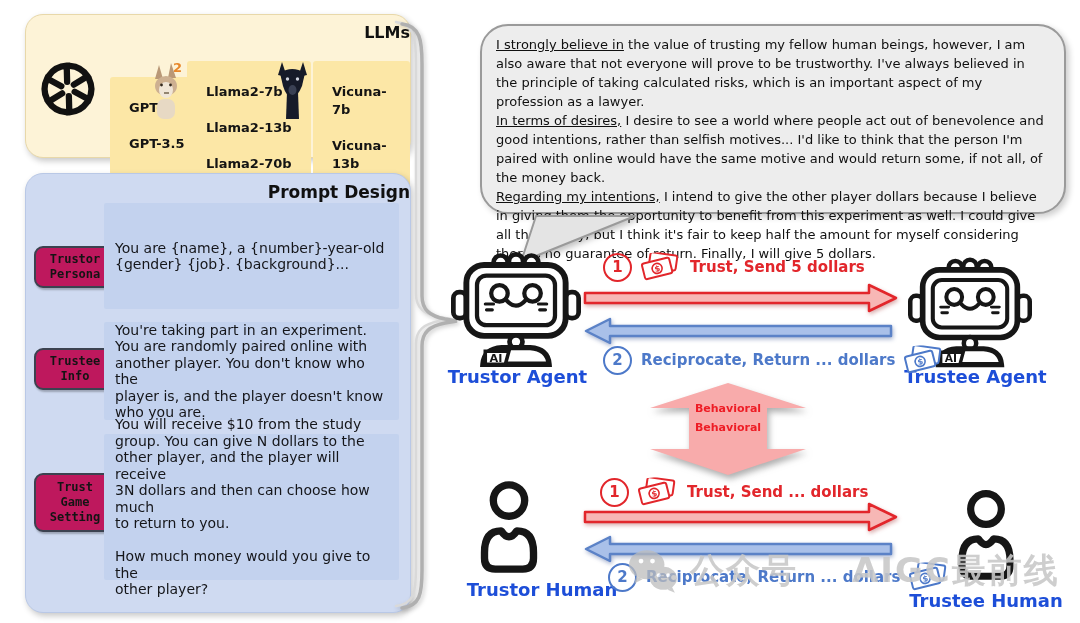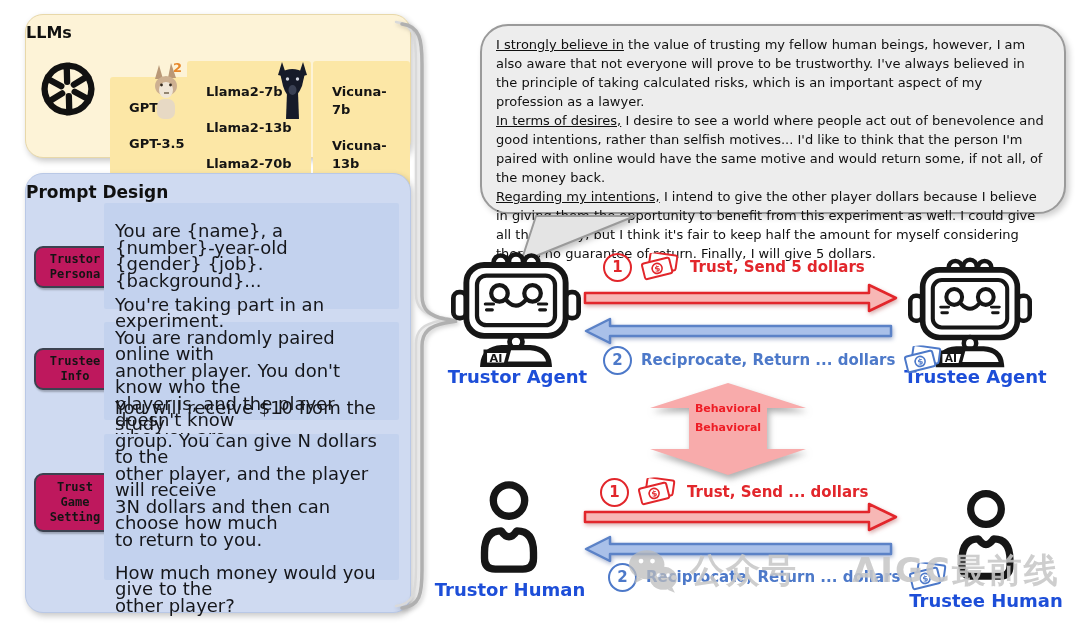--- a/index.html
+++ b/index.html
@@ -3,25 +3,25 @@
 <meta charset="utf-8">
 <style>
   html,body{margin:0;padding:0;background:#fff;}
   #stage{position:relative;width:1080px;height:623px;background:#fff;overflow:hidden;
          font-family:"DejaVu Sans","Liberation Sans",sans-serif;color:#141414;}
   .abs{position:absolute;}
   
   .panel{border-radius:18px;box-shadow:2px 3px 6px rgba(0,0,0,.22);}
   #llms-panel{left:25px;top:14px;width:384px;height:142px;background:var(--cream,#fdf3d7);border:1px solid #e8d8a9;}
   #prompt-panel{left:25px;top:173px;width:384px;height:438px;background:var(--blue_panel,#cfdaf1);border:1px solid #b9c8e6;}
-  .panel-title{position:absolute;left:0;right:0;top:8px;text-align:left;font-weight:bold;font-size:16px;color:#101010;}
+  .panel-title{position:absolute;left:0;right:0;top:8px;text-align:right;font-weight:bold;font-size:16px;color:#101010;}
   .model-chip{position:absolute;background:var(--cream_chip,#fce7a6);border-radius:3px;padding:4px 19px;
               font-size:13px;font-weight:600;line-height:18px;white-space:pre-line;}
   .prompt-box{position:absolute;background:var(--blue_inner,#c3d2ee);border-radius:2px;padding:9px 11px;
-              font-size:18px;line-height:16.5px;white-space:pre-line;color:#15161a;display:flex;flex-direction:column;justify-content:center;}
+              font-size:14px;line-height:16.5px;white-space:pre-line;color:#15161a;display:flex;flex-direction:column;justify-content:center;}
   .role-chip{position:absolute;left:8px;width:78px;background:#be185d;border:2px solid #3c4250;border-radius:9px;
              font-family:"DejaVu Sans Mono","Liberation Mono",monospace;font-weight:bold;font-size:12px;line-height:15px;
              display:flex;align-items:center;justify-content:center;text-align:center;white-space:pre-line;
              box-shadow:1px 2px 2px rgba(0,0,0,.25);}
   
   #speech-bubble{left:480px;top:24px;width:586px;height:190px;background:var(--bubble_bg,#ededed);
                  border:2px solid #9a9a9a;border-radius:28px;padding:9px 14px;box-sizing:border-box;
                  font-size:13px;line-height:19px;color:#101010;white-space:pre-wrap;box-shadow:3px 3px 6px rgba(0,0,0,.2);}
   #speech-bubble span.u{text-decoration:underline;}
   #bubble-tail{left:494px;top:215px;filter:drop-shadow(2px 3px 3px rgba(0,0,0,.25));}
@@ -235,21 +235,21 @@
     <div>Behavioral</div>
     <div>Behavioral</div>
   </div>
 
   <svg class="abs" style="left:460px;top:477px;" width="98" height="98" viewBox="0 0 100 100">
     <g stroke="#161616" stroke-width="7.5" fill="none" stroke-linejoin="round">
       <circle cx="50" cy="24" r="16"></circle>
       <path d="M25,77 Q25,55 42,55 Q46,61 50,61 Q54,61 58,55 Q75,55 75,77 L75,83 Q75,94 64,94 L36,94 Q25,94 25,83 Z"></path>
     </g>
   </svg>
-  <div class="actor-label" style="left:420px;top:579px;width:180px;">Trustor Human</div>
+  <div class="actor-label" style="left:436px;top:579px;width:180px;padding-left:16px;">Trustor Human</div>
 
   <svg class="abs" style="left:938px;top:483px;" width="96" height="102" viewBox="0 0 100 100">
     <g stroke="#161616" stroke-width="7.5" fill="none" stroke-linejoin="round">
       <circle cx="50" cy="24" r="16"></circle>
       <path d="M25,77 Q25,55 42,55 Q46,61 50,61 Q54,61 58,55 Q75,55 75,77 L75,83 Q75,94 64,94 L36,94 Q25,94 25,83 Z"></path>
     </g>
   </svg>
   <div class="actor-label" style="left:900px;top:590px;width:172px;text-align:center;">Trustee Human</div>
 
   <div class="step-row red" style="left:600px;top:477px;">

